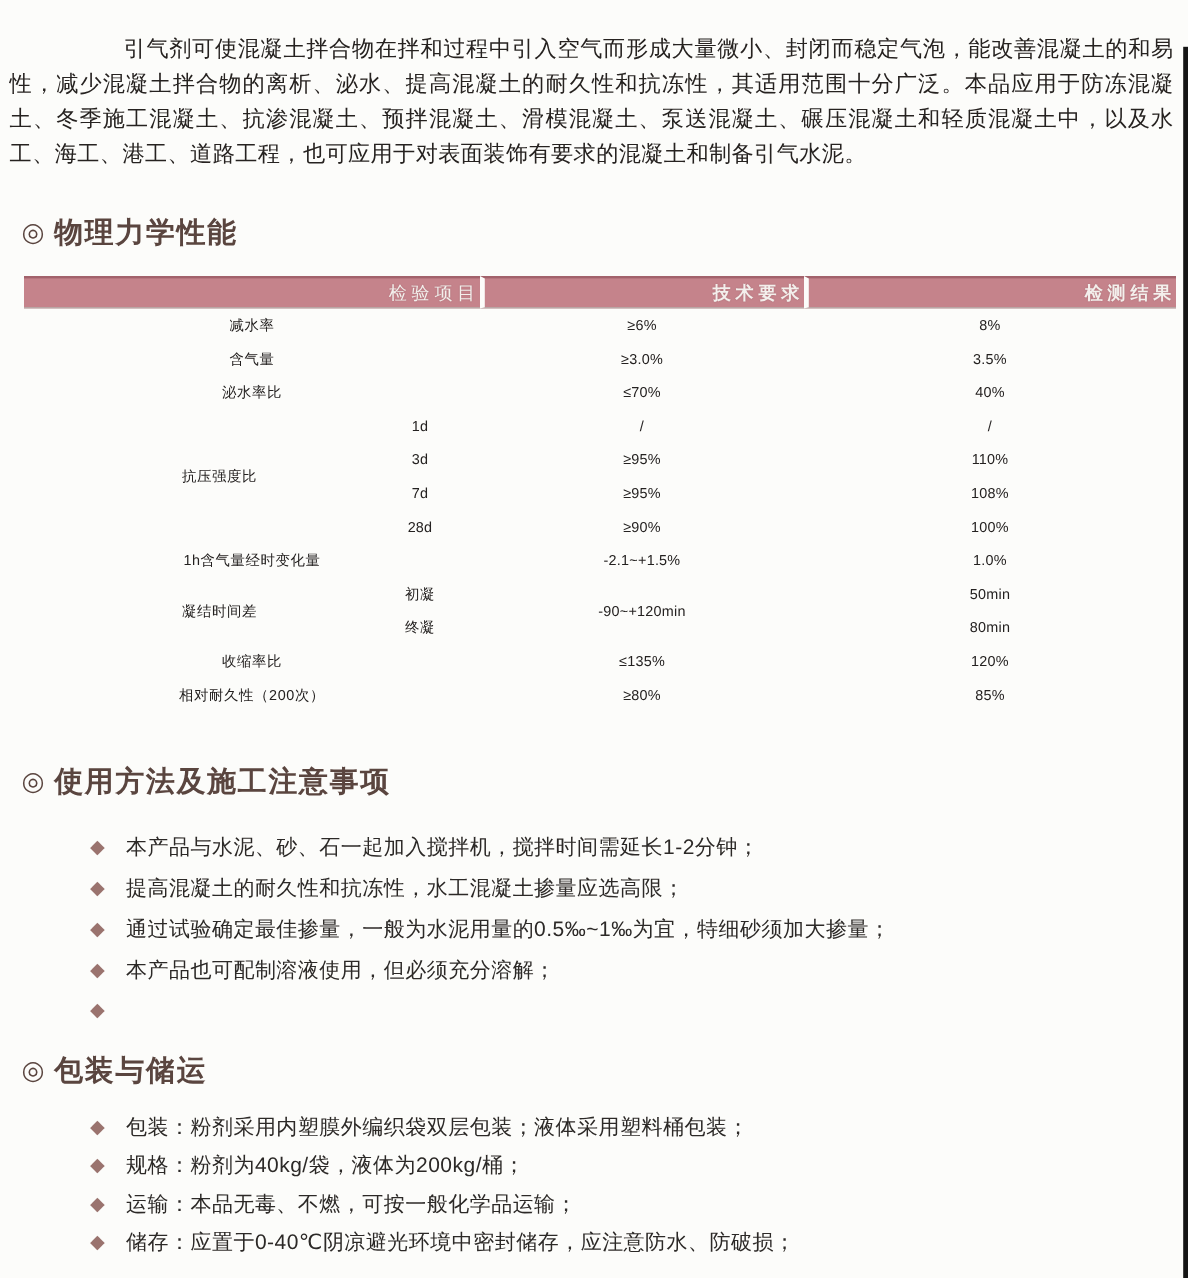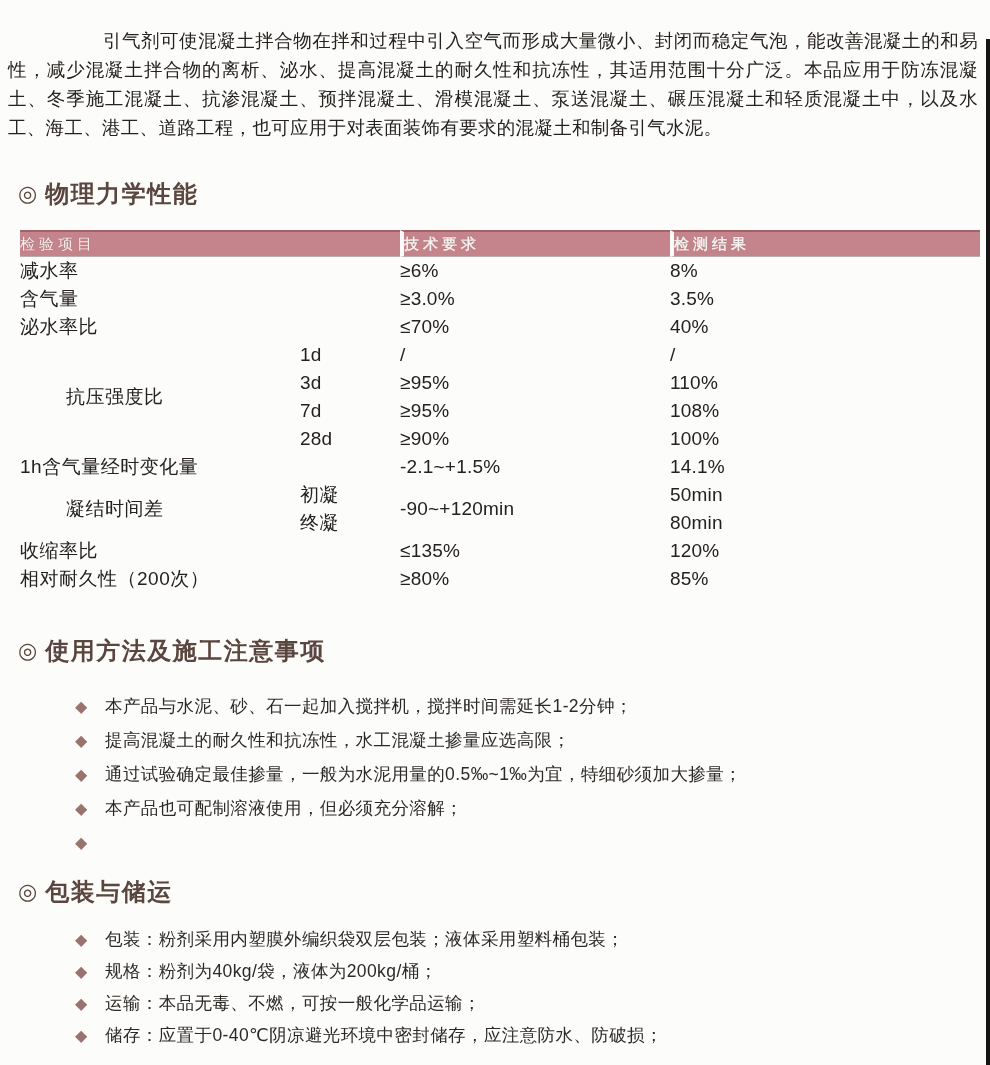--- a/index.html
+++ b/index.html
@@ -54,28 +54,29 @@
   }
   table.props th {
     background:#c5838b;
     border-top:2px solid #a2626b;
     border-bottom:1px solid #b6afac;
     height:27px;
     font-size:15px;
     font-weight:normal;
     color:#f4efec;
     letter-spacing:4px;
-    text-align:left;
+    text-align:right;
     text-shadow:0 0 1px rgba(90,50,55,.35);
   }
   table.props th + th { border-left:4px solid #fcfcfa;font-weight:bold; }
   table.props td {
     height:28px;
+    text-align:center;
     vertical-align:middle;
-    font-size:19px;
+    font-size:12px;
     color:#242120;
     letter-spacing:0.5px;
   }
   table.props td.group { padding-left:46px; }
   table.props td.num   { letter-spacing:0.2px; }
 
   
   ul.bullets { list-style:none; }
   ul.bullets li {
     display:flex;
@@ -161,21 +162,21 @@
         <td class="num">108%</td>
       </tr>
       <tr>
         <td class="num">28d</td>
         <td class="num">≥90%</td>
         <td class="num">100%</td>
       </tr>
       <tr>
         <td colspan="2">1h含气量经时变化量</td>
         <td class="num">-2.1~+1.5%</td>
-        <td class="num">14.1%</td>
+        <td class="num">1.0%</td>
       </tr>
       <tr>
         <td rowspan="2" class="group">凝结时间差</td>
         <td>初凝</td>
         <td rowspan="2" class="num">-90~+120min</td>
         <td class="num">50min</td>
       </tr>
       <tr>
         <td>终凝</td>
         <td class="num">80min</td>

